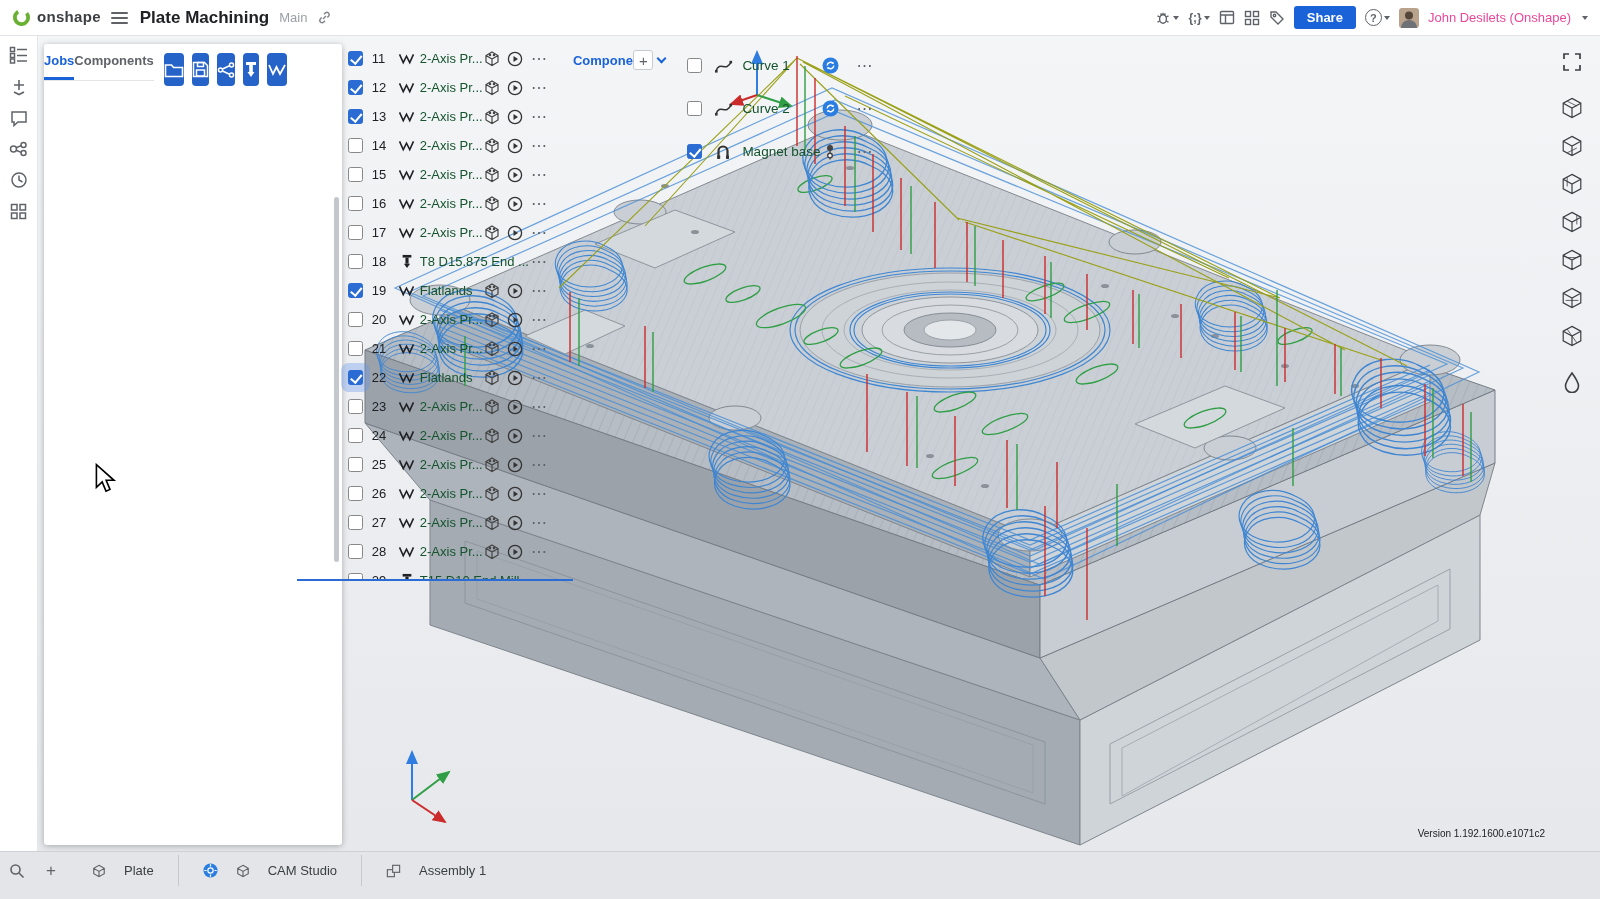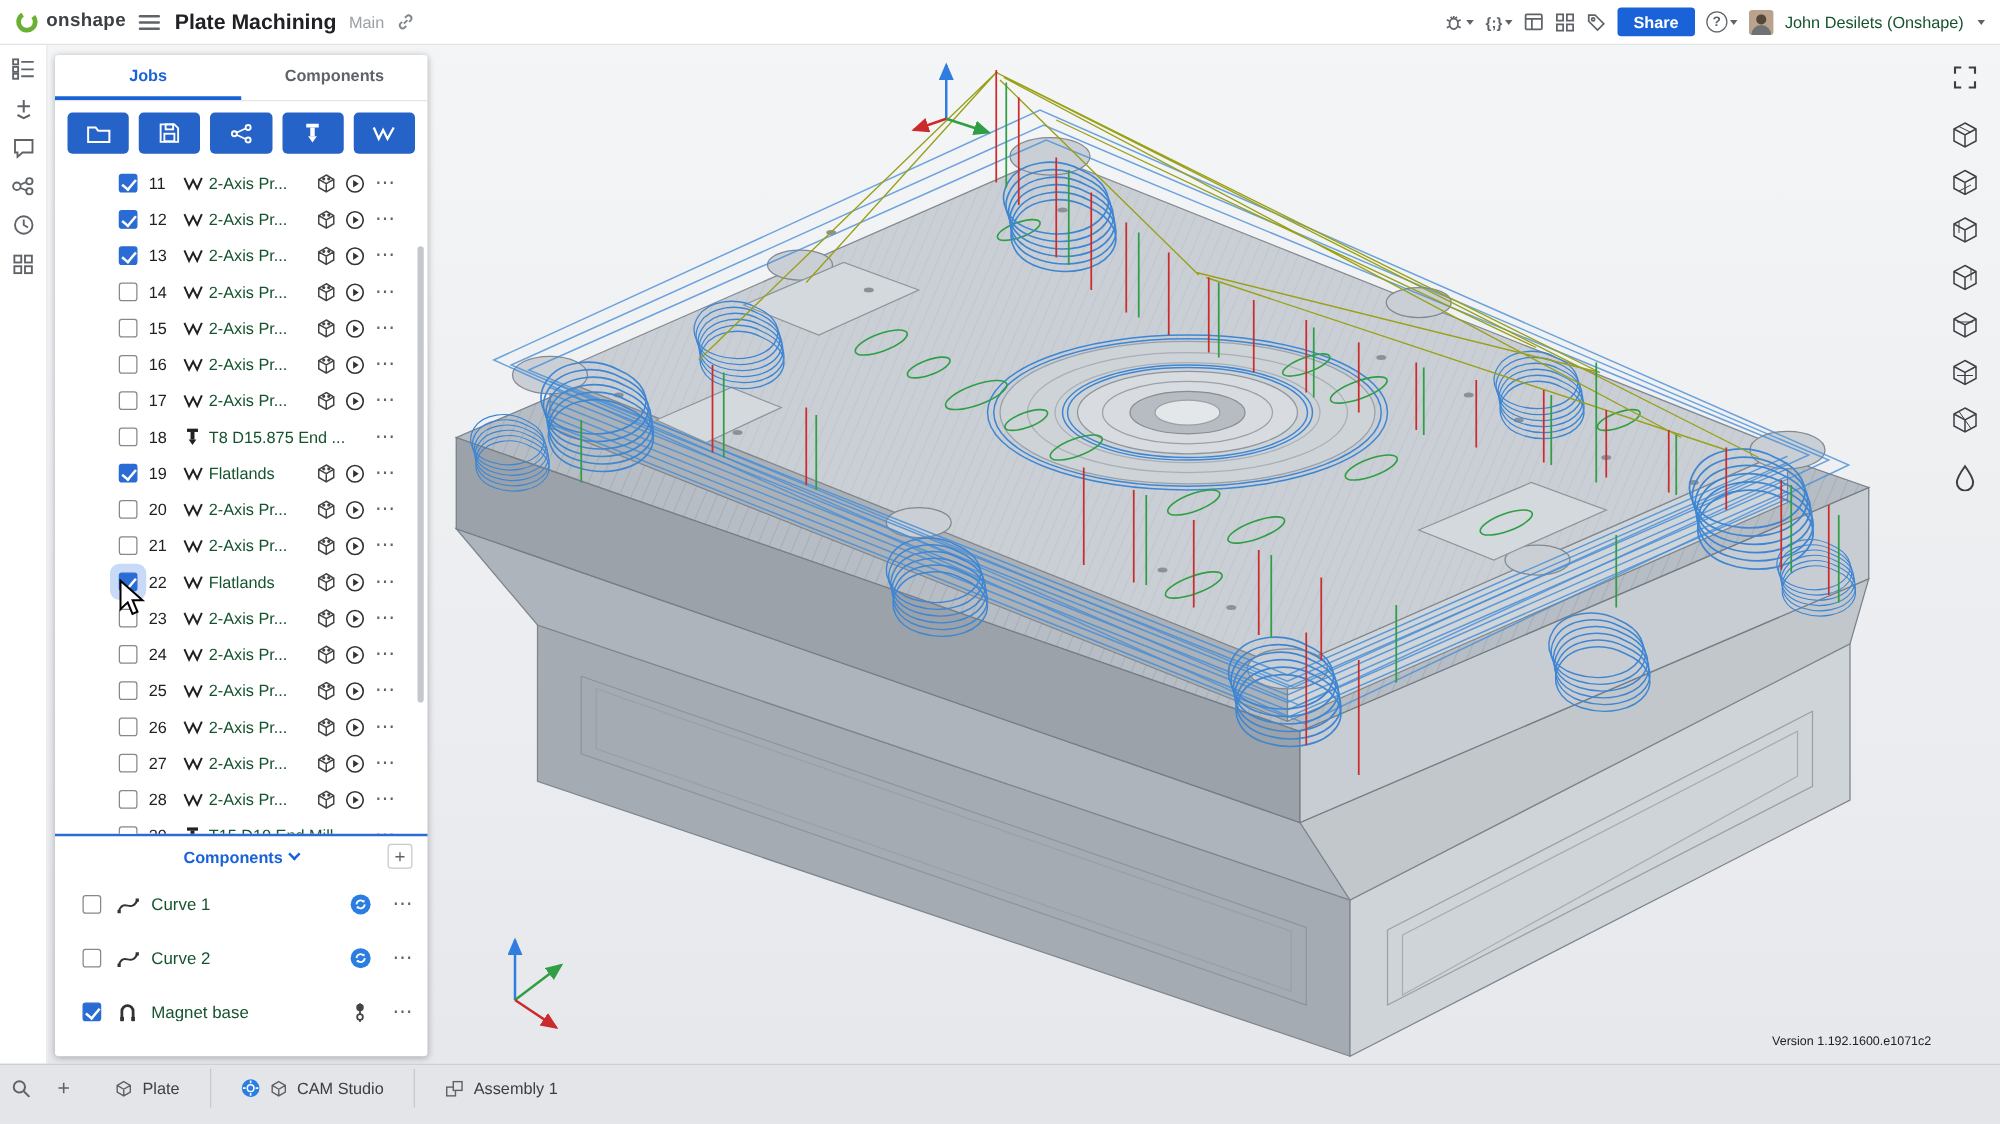--- a/index.html
+++ b/index.html
@@ -15,37 +15,37 @@
   .burger i{height:2px;background:#5f6368;border-radius:1px}
   .doc-title{font-size:17px;font-weight:700;color:#202124;margin-left:2px}
   .ws{font-size:13px;color:#9aa0a6}
   .tb-right{margin-left:auto;display:flex;align-items:center;gap:9px}
   .ticon{display:flex;align-items:center;color:#5f6368;cursor:pointer}
   .caret{width:0;height:0;border-left:3.5px solid transparent;border-right:3.5px solid transparent;border-top:4px solid #5f6368;margin-left:2px}
   .braces{font-size:12px;font-weight:700;color:#5f6368}
   .share-btn{background:#1a62d8;color:#fff;font-size:13px;font-weight:600;border:none;border-radius:3px;padding:4px 13px;cursor:pointer}
   .help{width:17px;height:17px;border:1.6px solid #5f6368;border-radius:50%;font-size:11px;font-weight:700;color:#5f6368;display:flex;align-items:center;justify-content:center}
   .avatar{width:20px;height:20px;border-radius:3px;overflow:hidden;flex:none}
-  .uname{font-size:13px;color:#14532d;white-space:nowrap}
+  .uname{font-size:13px;color:#ec4899;white-space:nowrap}
 
   
   .rail{position:absolute;left:0;top:36px;bottom:48px;width:38px;background:#fff;border-right:1px solid #e4e6e9;display:flex;flex-direction:column;align-items:center;padding-top:10px;gap:14px;z-index:20}
   .ric{color:#5f6368;display:flex;cursor:pointer}
 
   
   .canvas{position:absolute;left:38px;top:36px;right:0;bottom:48px;background:linear-gradient(#f4f5f7,#e6e8eb);overflow:hidden}
   .scene{position:absolute;left:307px;top:0;width:1255px;height:813px}
   .version{position:absolute;right:55px;top:792px;font-size:10px;color:#202124}
   .vtools{position:absolute;top:10px;right:12px;display:flex;flex-direction:column;align-items:center;gap:6px;z-index:10}
   .vbtn{width:32px;height:32px;display:flex;align-items:center;justify-content:center;color:#3c4043;background:transparent;border:none;cursor:pointer;padding:0}
   .vbtn.fs{margin-bottom:8px}
   .vbtn.drop{margin-top:8px}
 
   
-  .panel{position:absolute;left:44px;top:44px;width:298px;height:801px;background:#fff;border-radius:3px;box-shadow:0 1px 6px rgba(0,0,0,.28);z-index:25;display:flex;flex-direction:column}
+  .panel{position:absolute;left:44px;top:44px;width:298px;height:801px;background:#fff;border-radius:3px;box-shadow:0 1px 6px rgba(0,0,0,.28);z-index:25;display:flex;flex-direction:row}
   .ptabs{display:flex;height:37px;border-bottom:1px solid #e3e5e8;flex:none}
   .ptab{flex:1;display:flex;align-items:center;justify-content:center;font-size:13px;font-weight:600;color:#5f6368;border-bottom:3px solid transparent;cursor:pointer}
   .ptab.active{color:#1a62d8;border-bottom-color:#1a62d8}
   .ptools{display:flex;gap:8px;padding:9px 10px;flex:none}
   .pbtn{flex:1;height:33px;background:#2563c9;border:none;border-radius:4px;display:flex;align-items:center;justify-content:center;cursor:pointer;color:#fff}
   .jlist{position:relative;height:537px;overflow:hidden;border-bottom:2px solid #2a6bd4;flex:none}
   .jrow{height:29px;display:flex;align-items:center;padding:0 24px 0 51px}
   .cb{width:15px;height:15px;border:1.6px solid #888;border-radius:2.5px;background:#fff;position:relative;flex:none;cursor:pointer}
   .checked .cb{background:#2a6bd4;border-color:#2a6bd4}
   .checked .cb::after{content:"";position:absolute;left:4px;top:1px;width:4.5px;height:8.5px;border:solid #fff;border-width:0 2px 2px 0;transform:rotate(40deg)}
@@ -70,21 +70,21 @@
   .crow .lbl{font-size:13.5px}
   .rt-ic{width:20px;display:flex;justify-content:center;margin-right:14px;flex:none}
   .ic-magnet,.rt-slider{display:none}
   .crow.magnet .ic-magnet,.crow.magnet .rt-slider{display:flex}
   .cursor{position:absolute;left:50px;top:419px;z-index:40;pointer-events:none}
 
   
   .bbar{position:absolute;left:0;right:0;bottom:0;height:48px;background:#e3e5e8;border-top:1px solid #cdd0d4;display:flex;align-items:flex-start;padding-top:3px;z-index:30}
   .bic{width:34px;height:31px;display:flex;align-items:center;justify-content:center;color:#5f6368;background:none;border:none;cursor:pointer;font-size:17px}
   .tabs{display:flex;height:31px;align-items:stretch}
-  .tab{display:flex;align-items:center;gap:8px;padding:0 24px;font-size:13px;color:#3c4043;cursor:pointer;white-space:nowrap}
+  .tab{display:flex;align-items:center;gap:18px;padding:0 24px;font-size:13px;color:#3c4043;cursor:pointer;white-space:nowrap}
   .tab + .tab{border-left:1px solid #c6c9cd}
   .tab.active{background:#fff;border-bottom:3px solid #1a62d8;color:#202124;border-left:none}
   .tic{display:none;align-items:center}
   .tab.part .tic-part{display:flex}
   .tab.cam .tic-cam{display:flex}
   .tab.cam .tic-cube{display:flex}
   .tab.asm .tic-asm{display:flex}
 </style>
 </head>
 <body>

